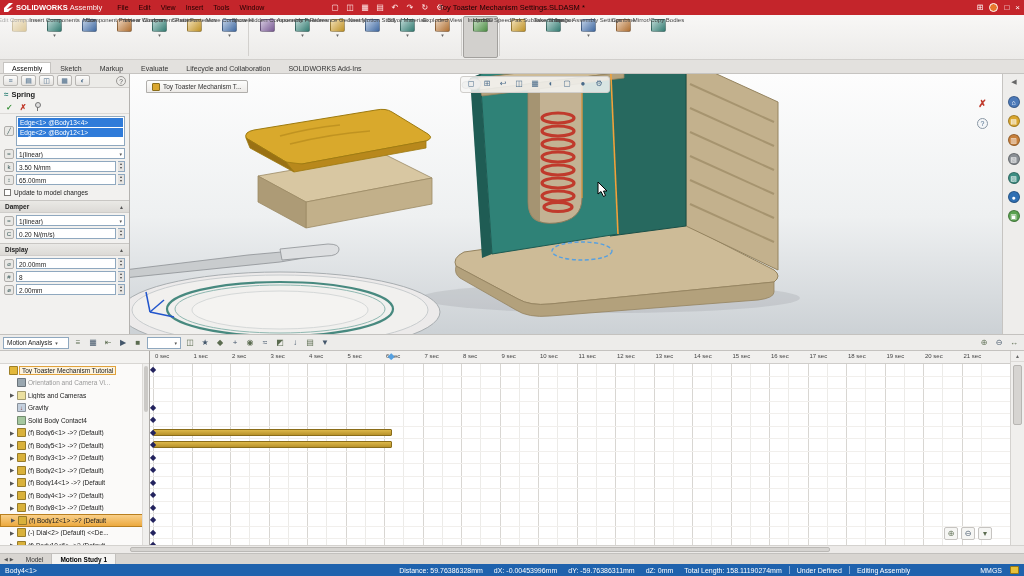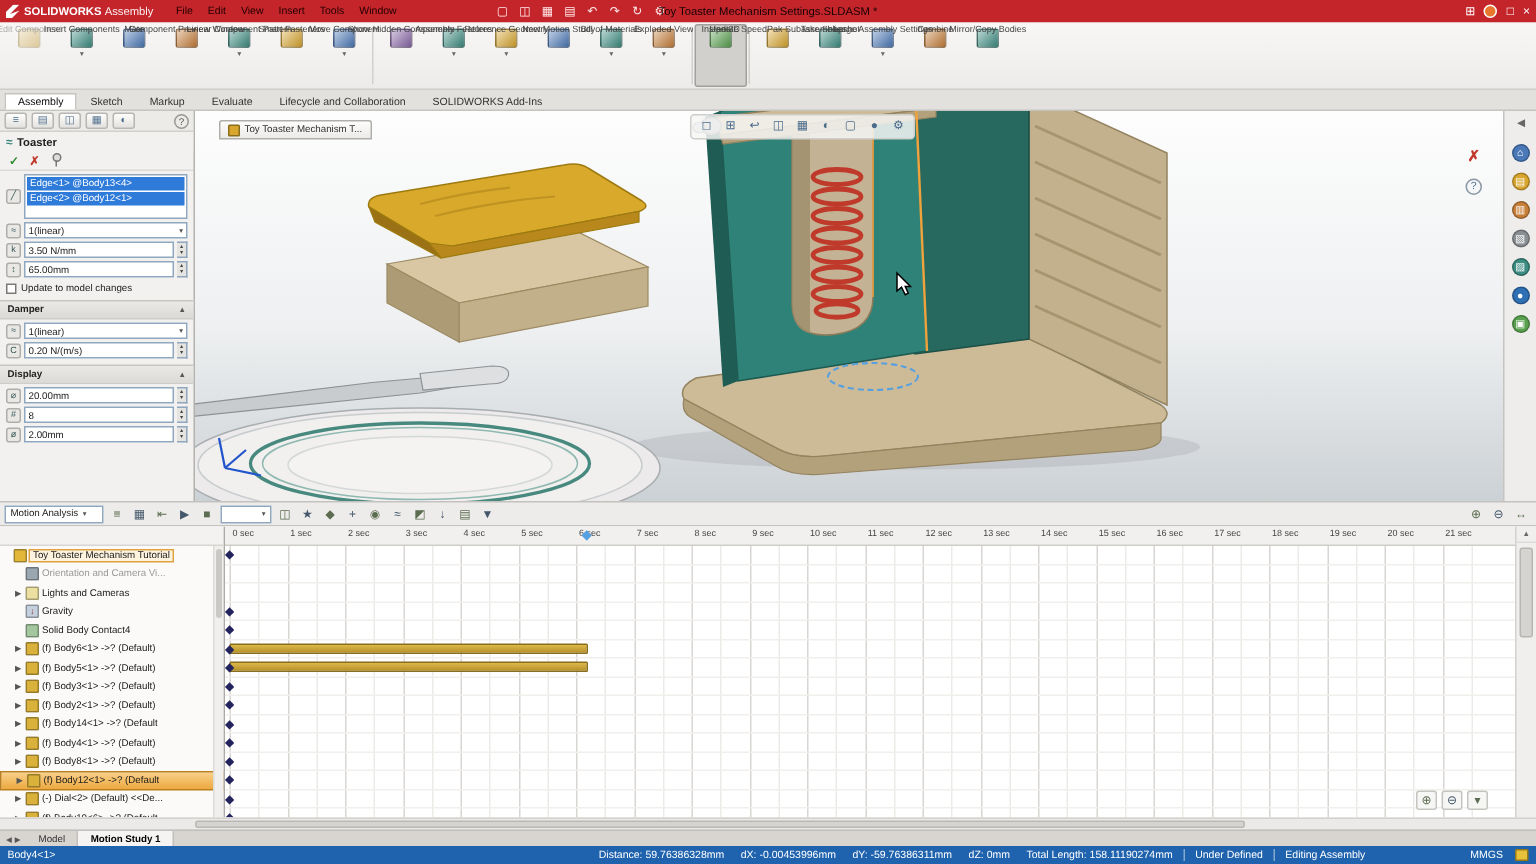--- a/index.html
+++ b/index.html
@@ -267,21 +267,21 @@
     <div id="pmtabs">
       <span class="pmtab">≡</span>
       <span class="pmtab">▤</span>
       <span class="pmtab">◫</span>
       <span class="pmtab">▦</span>
       <span class="pmtab">◐</span>
       <span class="pmhelp">?</span>
     </div>
     <div id="pmtitle">
       <span class="spring-glyph">≈</span>
-      <span>Toaster</span>
+      <span>Spring</span>
     </div>
     <div id="pmactions">
       <span class="ok-glyph">✓</span>
       <span class="cancel-glyph">✗</span>
       <span class="pin"></span>
     </div>
 
     <div class="pmrow">
       <span class="ficon">╱</span>
       <div class="selbox" id="selbox">

